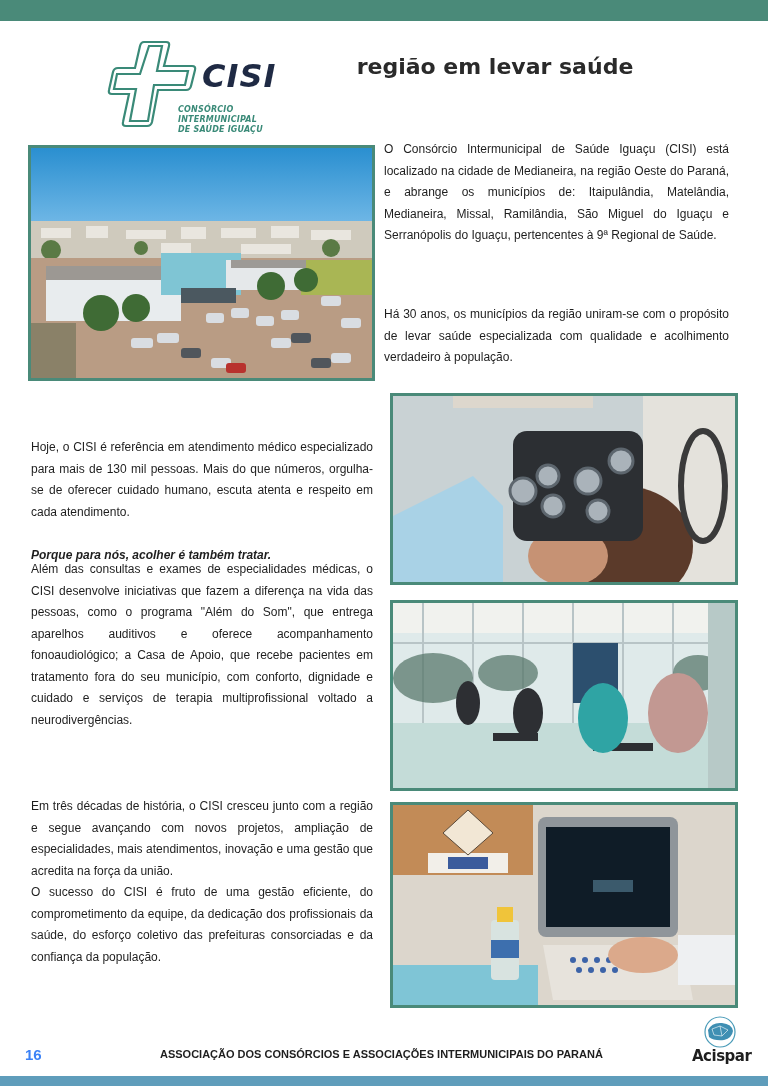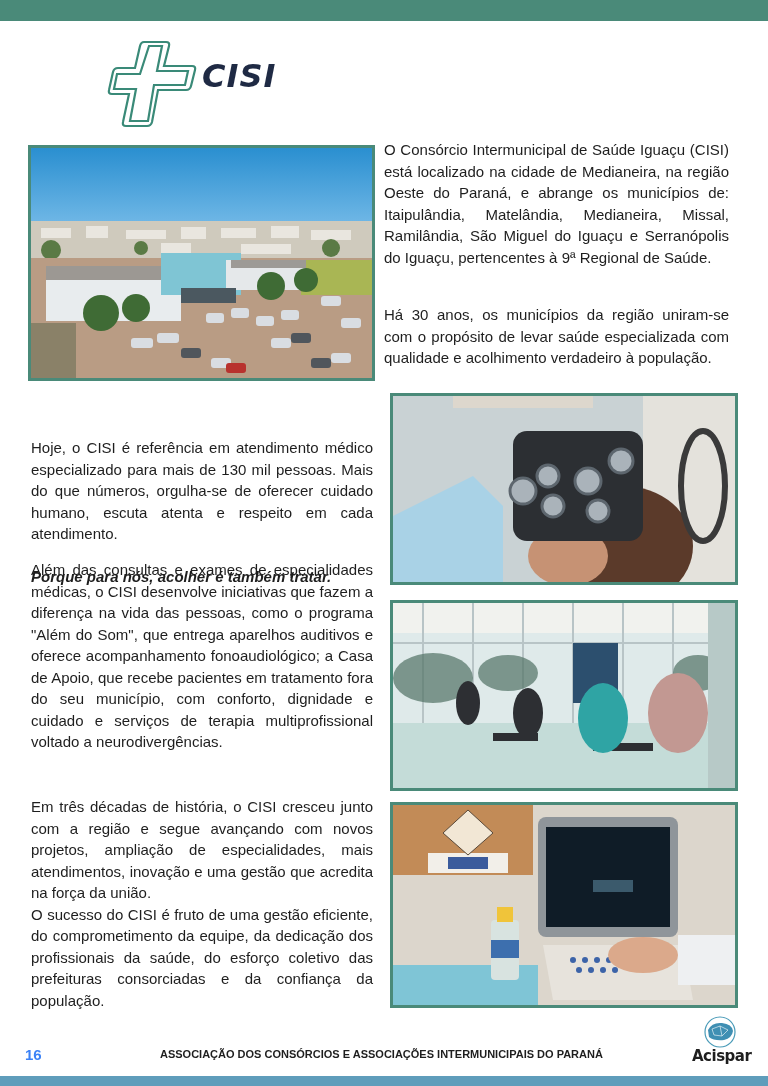--- a/index.html
+++ b/index.html
@@ -15,21 +15,21 @@
   .logo-word { position:absolute; left:98px; top:22px; font-family:"DejaVu Sans", sans-serif; font-weight:bold; font-style:italic;
                font-size:32px; letter-spacing:1px; color:#1f2a44; line-height:1; }
   .logo-sub { position:absolute; left:74px; top:67px; font-family:"DejaVu Sans", sans-serif; font-weight:bold; font-style:italic;
               font-size:8px; color:#3a8a78; line-height:10px; letter-spacing:0.2px; }
 
   
   .title { position:absolute; left:330px; top:50px; width:330px; text-align:center;
            font-family:"DejaVu Sans", sans-serif; font-weight:bold; font-size:22px; line-height:33px; color:#2a2a2a; }
 
   
-  .txt { position:absolute; font-size:15px; line-height:21.5px; text-align:justify; color:#1e1e1e; }
+  .txt { position:absolute; font-size:12px; line-height:21.5px; text-align:justify; color:#1e1e1e; }
   .txt p { margin:0; }
   .txt .gap { height:21.5px; }
   .lead { font-weight:bold; font-style:italic; }
 
   #t1 { left:384px; top:139px; width:345px; }
   #t2 { left:384px; top:304px; width:345px; }
   #t3 { left:31px; top:391px; width:342px;margin-top:46px; }
   #t4 { left:31px; top:559px; width:342px; }
   #t5 { left:31px; top:796px; width:342px; }
 
@@ -54,23 +54,28 @@
 <div class="top-bar"></div>
 
 <div class="logo">
   <svg width="110" height="92" viewBox="0 0 110 92">
     <g fill="none" stroke="#3a8a78" stroke-width="2.2">
       <path d="M40 4 L62 4 Q66 4 65 8 L60 28 L88 28 Q92 28 91 32 L87 48 Q86 52 82 52 L54 52 L48 84 Q47 88 43 88 L22 88 Q18 88 19 84 L25 56 L8 56 Q4 56 5 52 L9 34 Q10 30 14 30 L31 30 L36 8 Q37 4 40 4 Z"></path>
       <path d="M45 8 L58 8 L53 33 L84 33 L81 47 L50 47 L44 83 L26 83 L32 51 L10 51 L13 36 L36 36 Z"></path>
     </g>
   </svg>
   <div class="logo-word">CISI</div>
+  <div class="logo-sub">
+    <div>CONSÓRCIO INTERMUNICIPAL</div>
+    <div>DE SAÚDE IGUAÇU</div>
+  </div>
 </div>
 
 <div class="title">
+  <div>região em levar saúde</div>
 </div>
 
 <div class="txt" id="t1">O Consórcio Intermunicipal de Saúde Iguaçu (CISI) está localizado na cidade de Medianeira, na região Oeste do Paraná, e abrange os municípios de: Itaipulândia, Matelândia, Medianeira, Missal, Ramilândia, São Miguel do Iguaçu e Serranópolis do Iguaçu, pertencentes à 9ª Regional de Saúde.</div>
 <div class="txt" id="t2">Há 30 anos, os municípios da região uniram-se com o propósito de levar saúde especializada com qualidade e acolhimento verdadeiro à população.</div>
 
 <div class="txt" id="t3">
   <p>Hoje, o CISI é referência em atendimento médico especializado para mais de 130 mil pessoas. Mais do que números, orgulha-se de oferecer cuidado humano, escuta atenta e respeito em cada atendimento.</p>
   <div class="gap"></div>
   <p class="lead">Porque para nós, acolher é também tratar.</p>
 </div>

